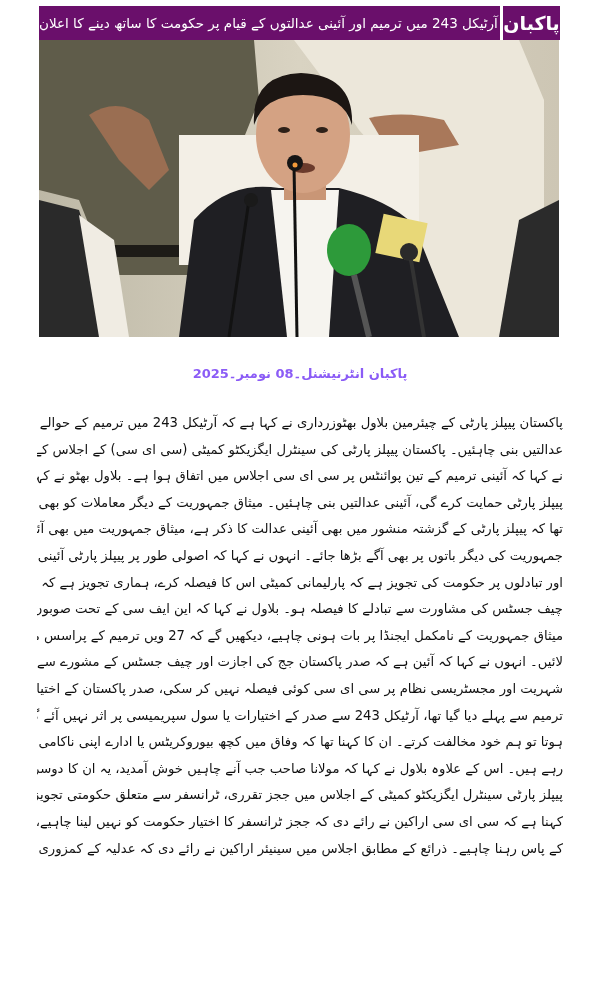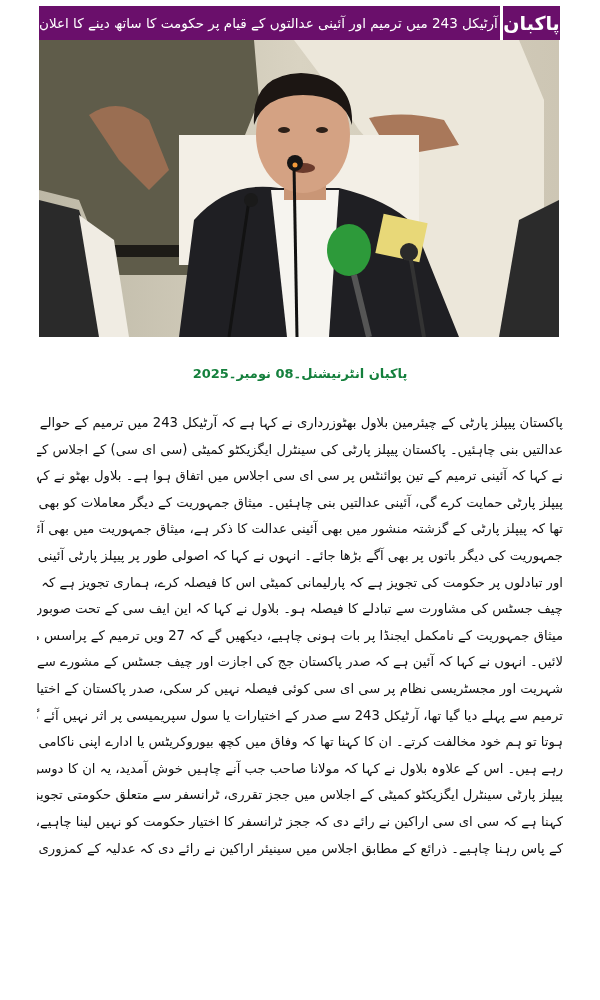--- a/index.html
+++ b/index.html
@@ -62,21 +62,21 @@
       overflow: hidden;
       background: #cfc8b8;
     }
     .photo svg { display: block; }
     .dateline {
       position: absolute;
       left: 0;
       top: 366px;
       width: 600px;
       text-align: center;
-      color: #15803d;
+      color: #8b5cf6;
       font-size: 13px;
       font-weight: bold;
       direction: rtl;
     }
     .article {
       position: absolute;
       left: 37px;
       top: 410px;
       width: 526px;
       direction: rtl;

